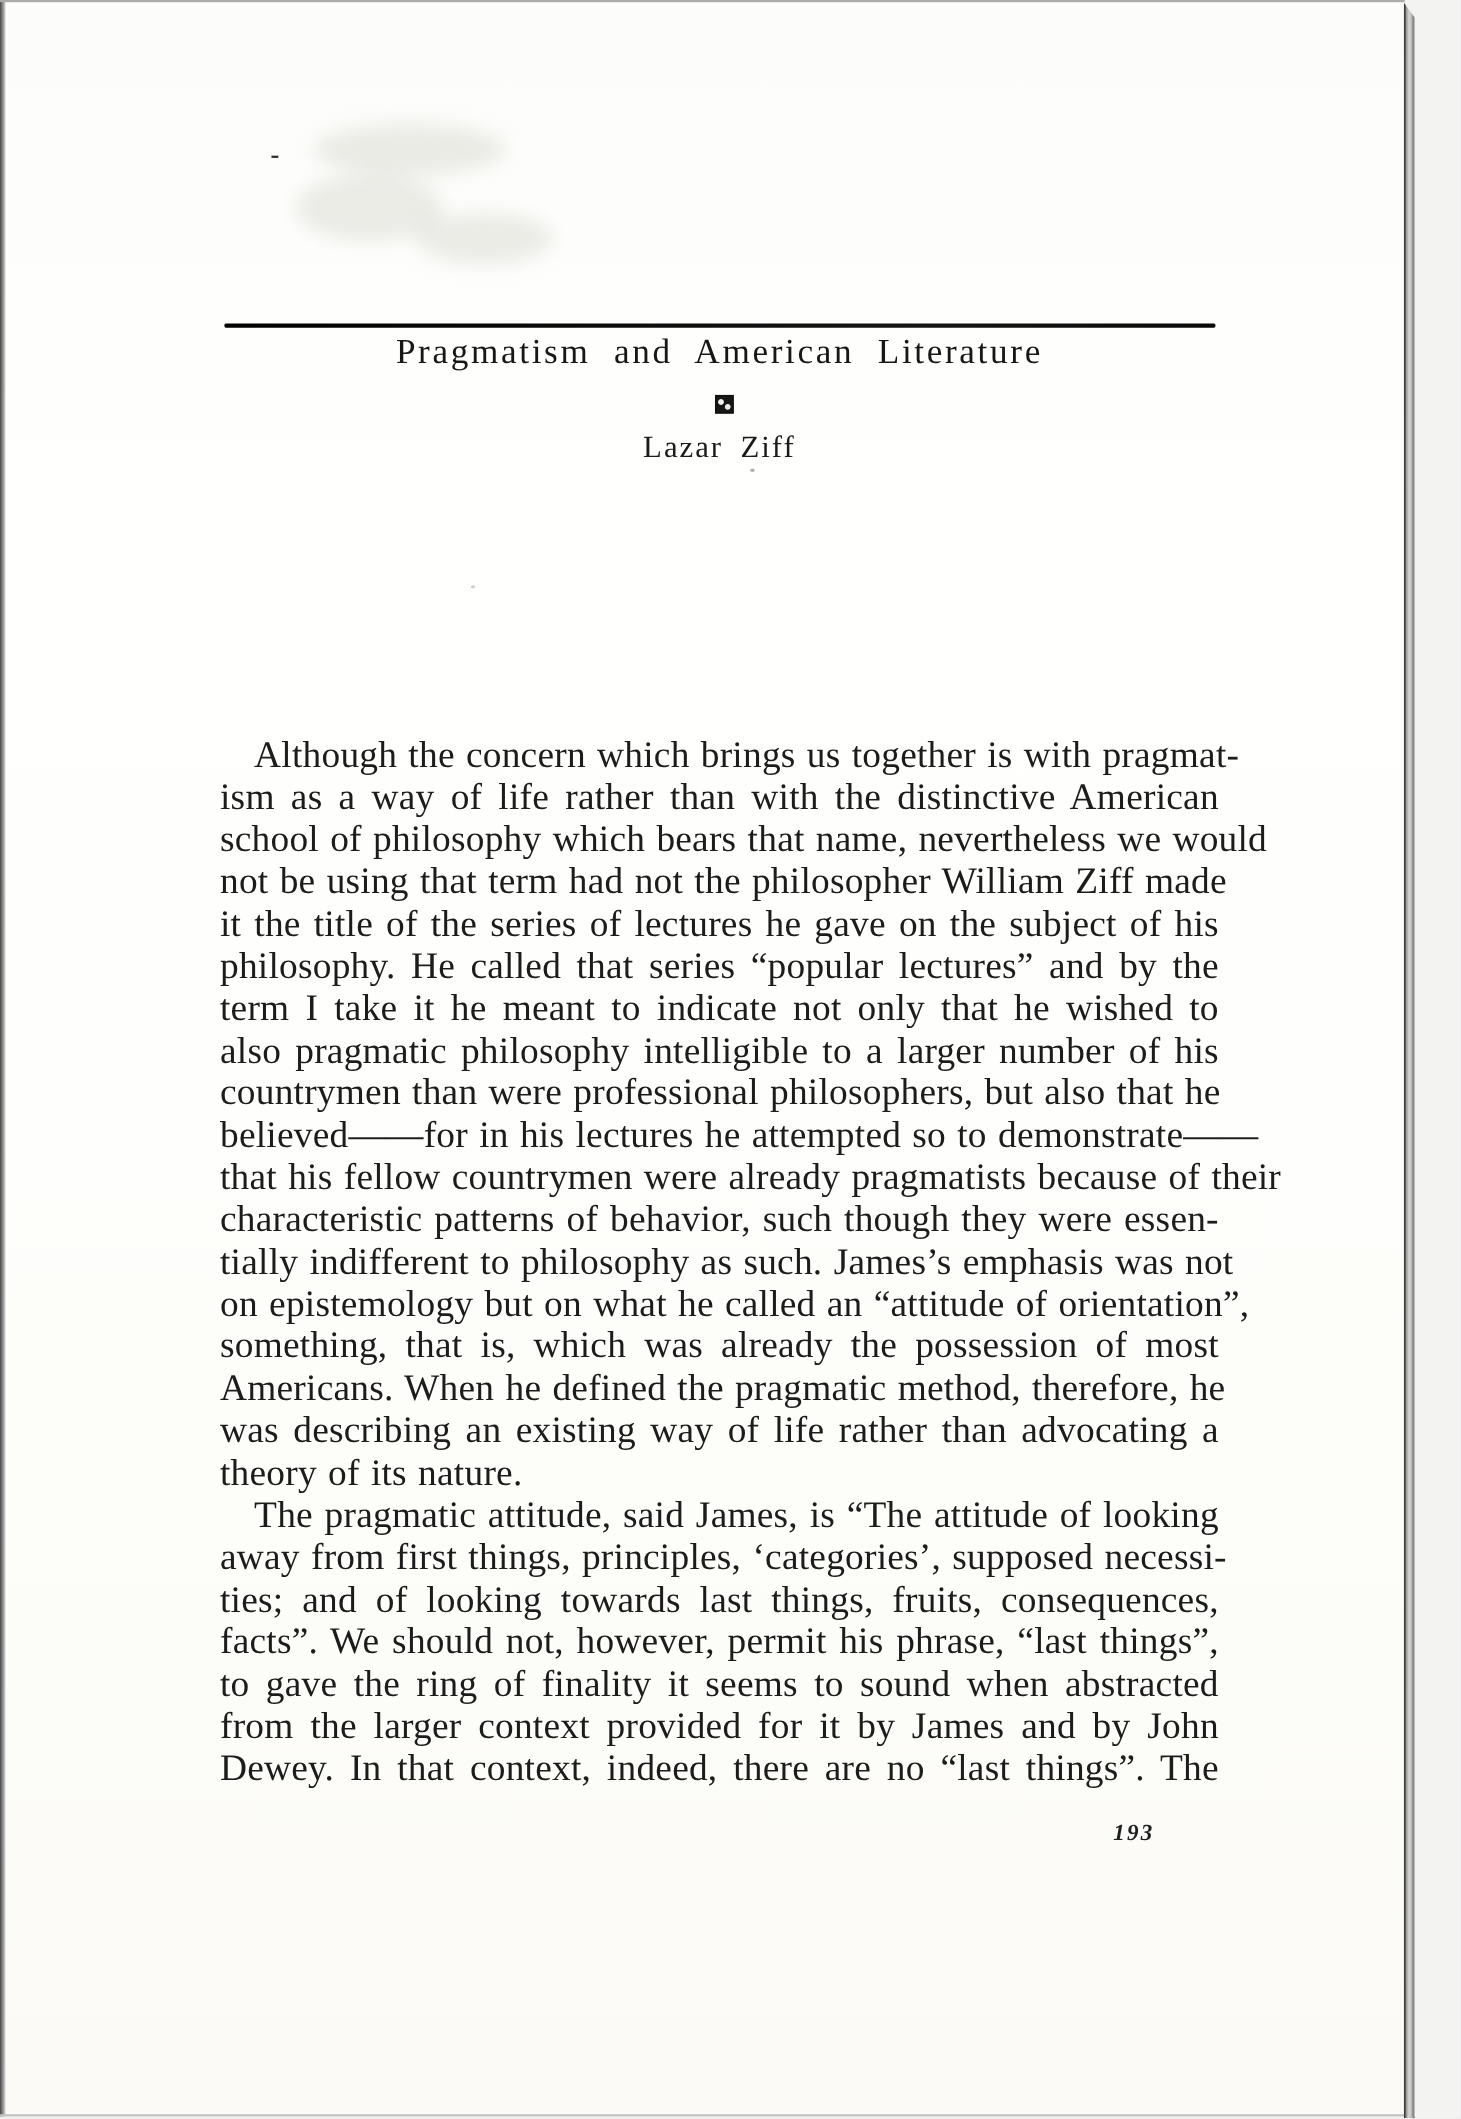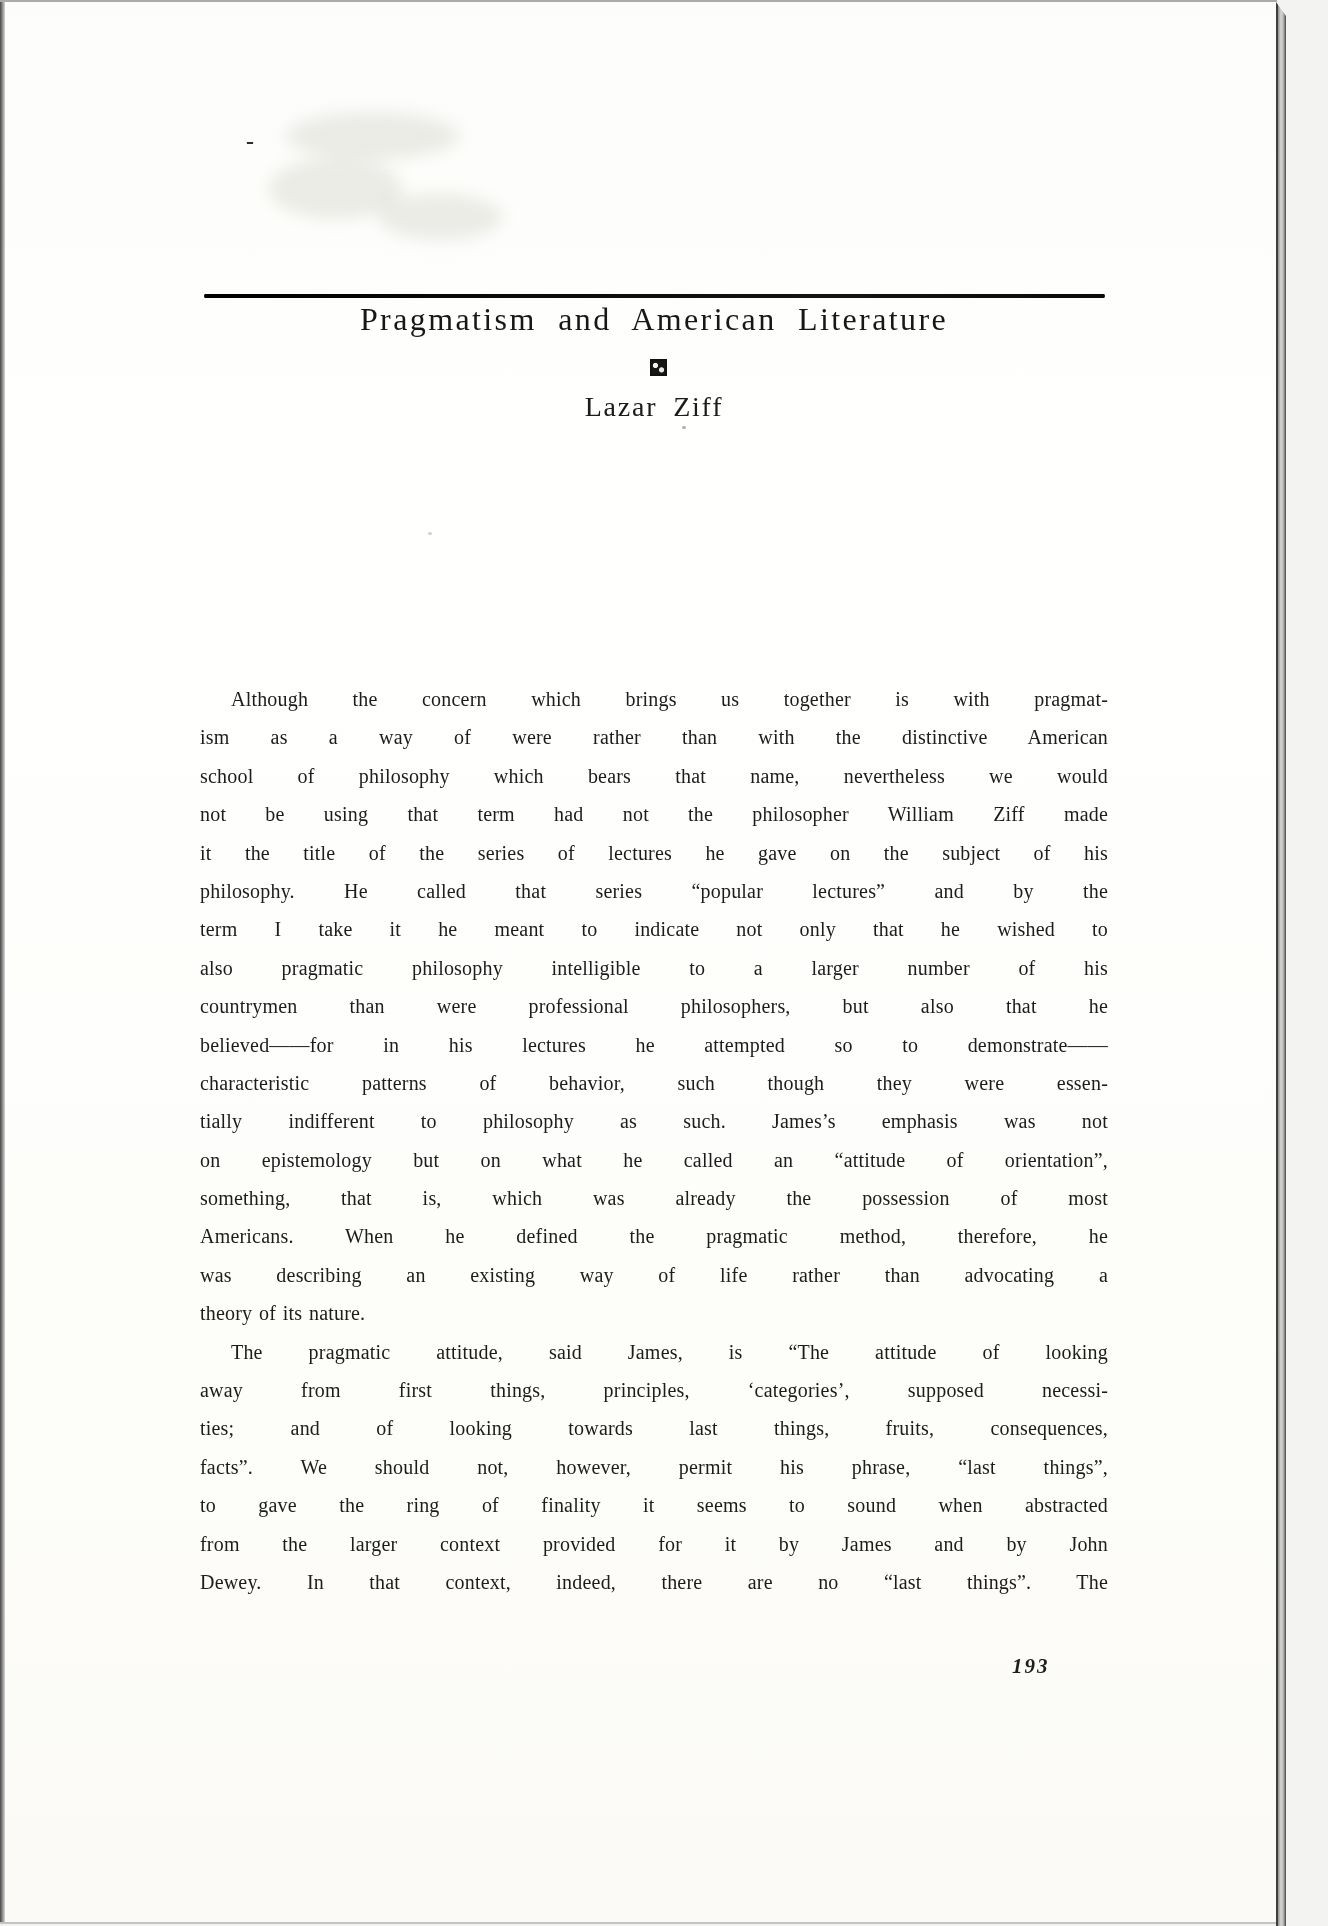--- a/index.html
+++ b/index.html
@@ -103,22 +103,21 @@
     font-size: 28px;
     color: #1b1b1b;
     letter-spacing: 1.8px;
     word-spacing: 7px;
   }
 
   
   .body-text {
     top: 668px;
     color: #1c1c1c;
-    font-size: 20px;
-    margin-top: 12px;
+    font-size: 34px;
   }
   .line {
     height: 38.4px;
     line-height: 38.4px;
     text-align: justify;
     text-align-last: justify;
     letter-spacing: 0.2px;
     word-spacing: 1.5px;
     white-space: nowrap;
   }
@@ -150,29 +149,30 @@
     <div class="speck k2"></div>
     <div class="stray-dash">-</div>
 
     <div class="rule"></div>
     <h1 class="col title">Pragmatism and American Literature</h1>
     <div class="ornament"></div>
     <div class="col author">Lazar Ziff</div>
 
     <div class="col body-text">
         <div class="line indent">Although the concern which brings us together is with pragmat-</div>
-        <div class="line">ism as a way of were rather than with the distinctive American</div>
+        <div class="line">ism as a way of life rather than with the distinctive American</div>
         <div class="line">school of philosophy which bears that name, nevertheless we would</div>
         <div class="line">not be using that term had not the philosopher William Ziff made</div>
         <div class="line">it the title of the series of lectures he gave on the subject of his</div>
         <div class="line">philosophy. He called that series “popular lectures” and by the</div>
         <div class="line">term I take it he meant to indicate not only that he wished to</div>
         <div class="line">also pragmatic philosophy intelligible to a larger number of his</div>
         <div class="line">countrymen than were professional philosophers, but also that he</div>
         <div class="line">believed——for in his lectures he attempted so to demonstrate——</div>
+        <div class="line">that his fellow countrymen were already pragmatists because of their</div>
         <div class="line">characteristic patterns of behavior, such though they were essen-</div>
         <div class="line">tially indifferent to philosophy as such. James’s emphasis was not</div>
         <div class="line">on epistemology but on what he called an “attitude of orientation”,</div>
         <div class="line">something, that is, which was already the possession of most</div>
         <div class="line">Americans. When he defined the pragmatic method, therefore, he</div>
         <div class="line">was describing an existing way of life rather than advocating a</div>
         <div class="line end">theory of its nature.</div>
         <div class="line indent">The pragmatic attitude, said James, is “The attitude of looking</div>
         <div class="line">away from first things, principles, ‘categories’, supposed necessi-</div>
         <div class="line">ties; and of looking towards last things, fruits, consequences,</div>

